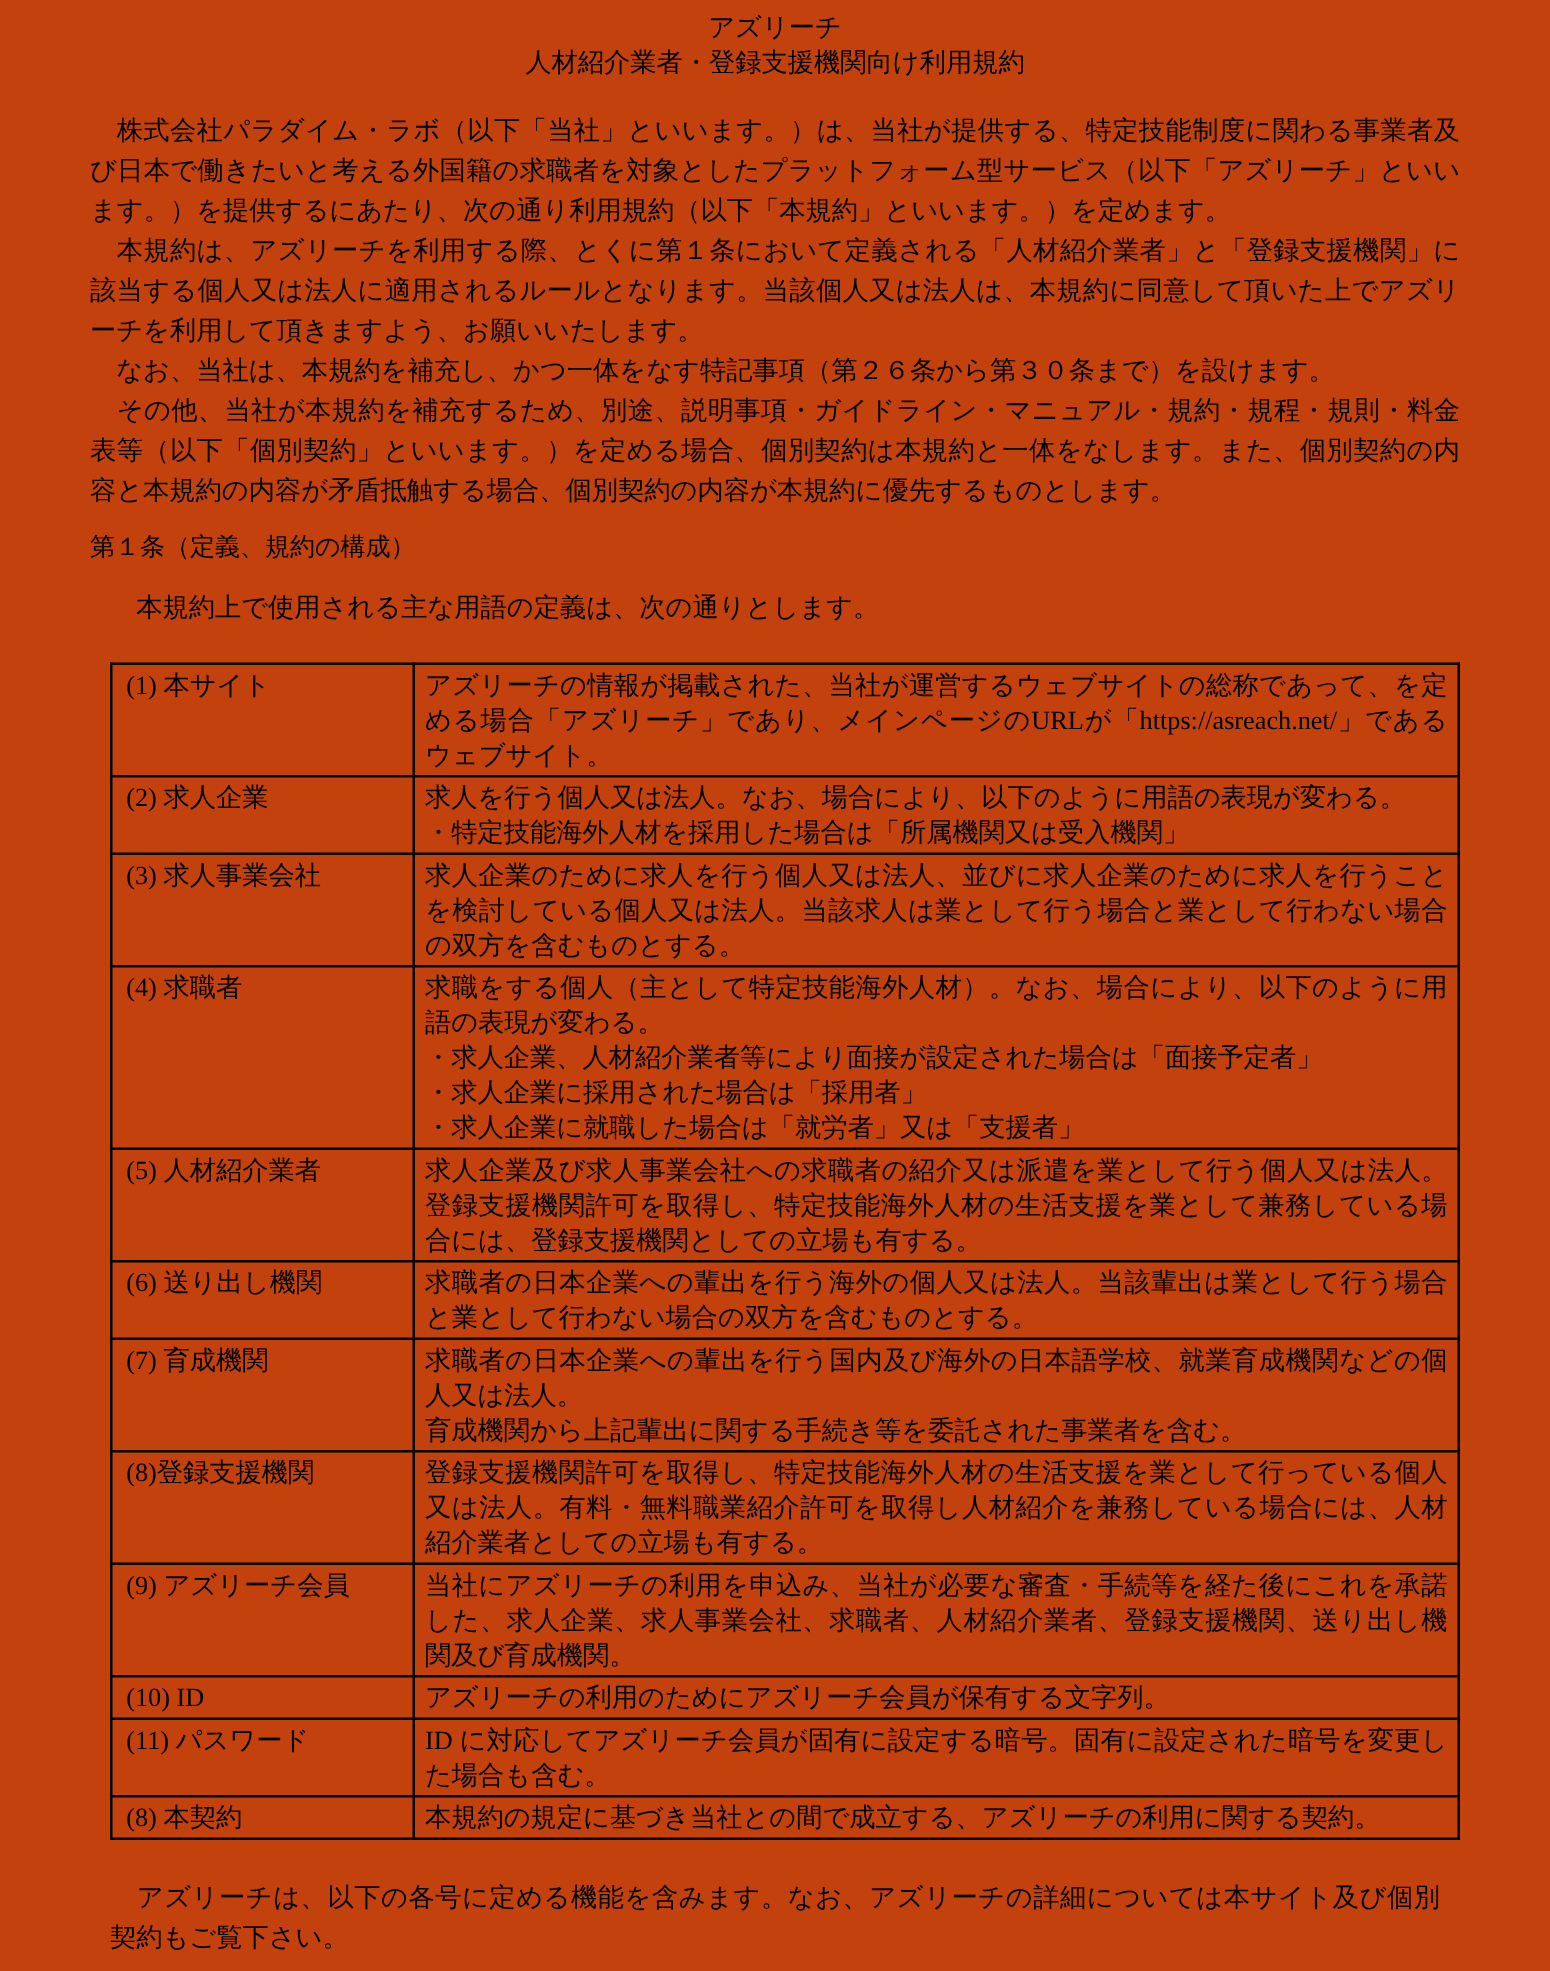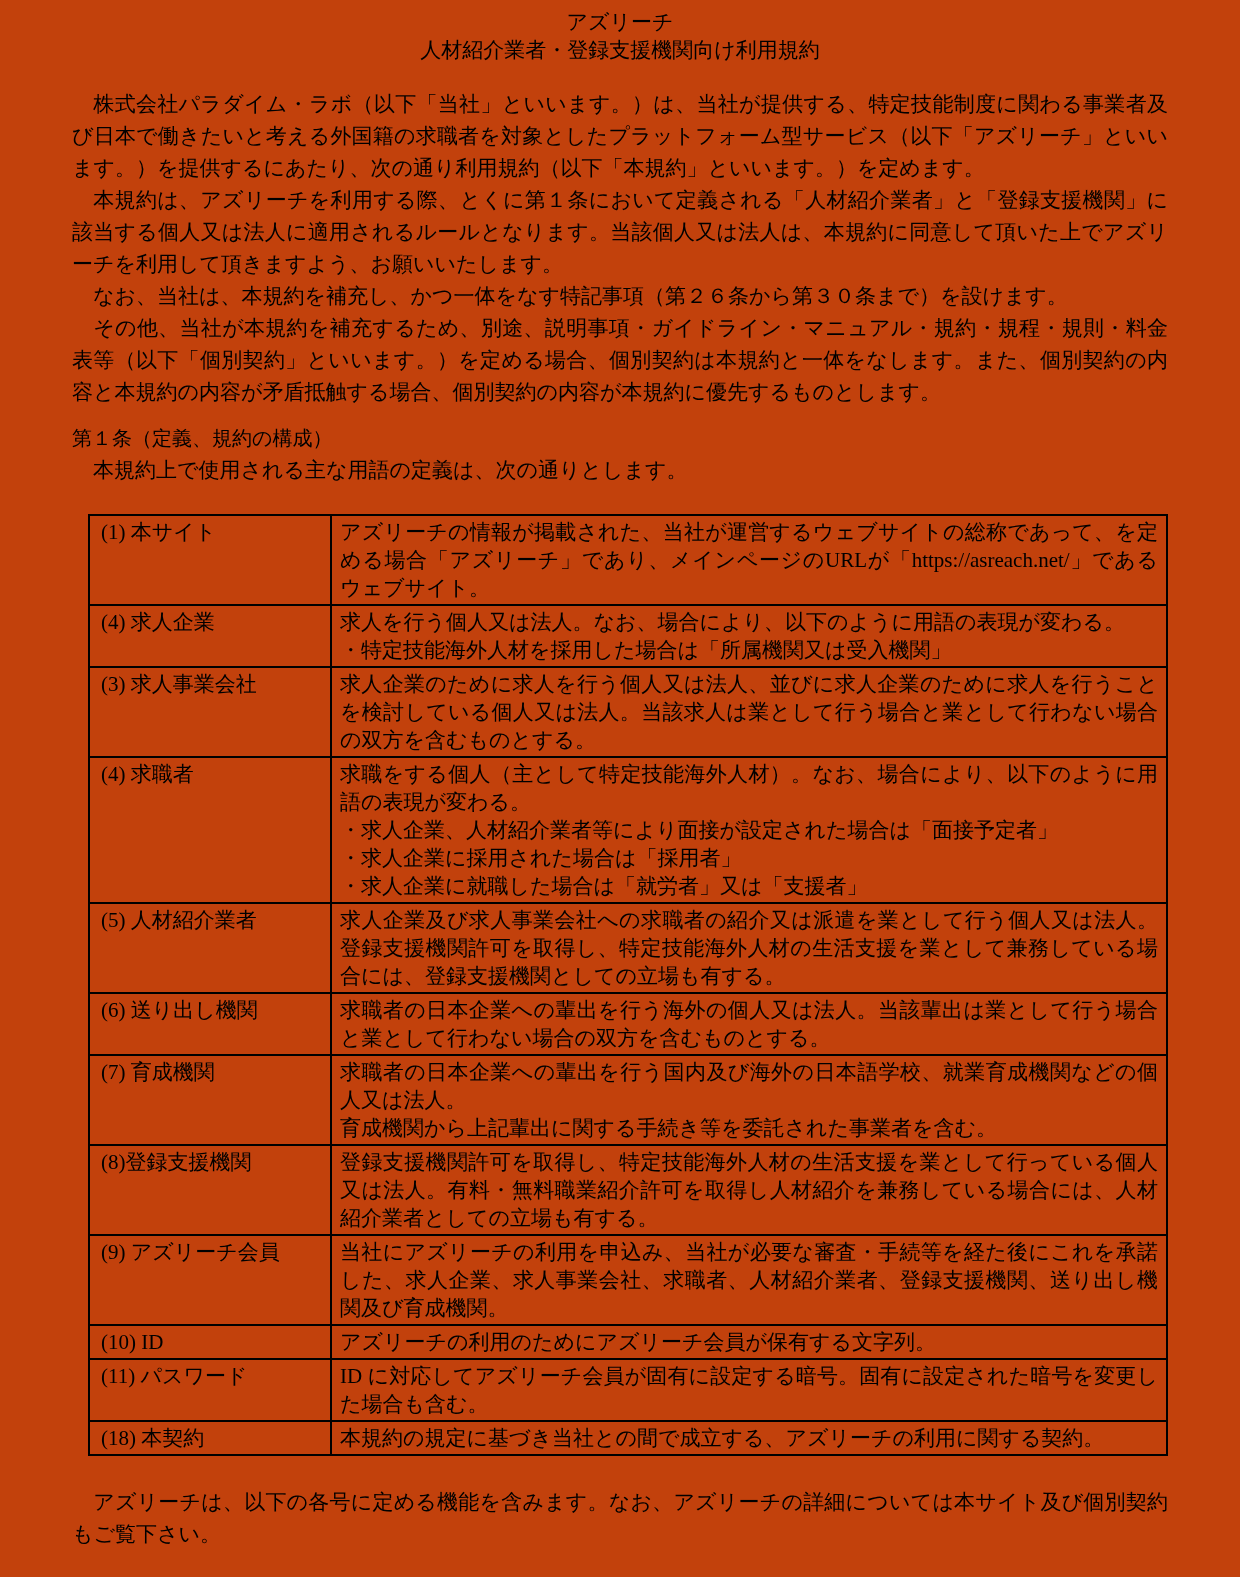--- a/index.html
+++ b/index.html
@@ -23,21 +23,21 @@
     margin: 0;
     line-height: 32px;
     text-align: justify;
   }
   .article-heading {
     margin: 14px 0 0 0;
     line-height: 32px;
     font-weight: normal;
     font-size: 20px;
   }
-  .article-lead { margin: 0; line-height: 32px; text-align: justify; font-family: Liberation Serif, serif; }
+  .article-lead { margin: 16px; line-height: 32px; text-align: justify; font-family: Liberation Serif, serif; }
   table.definitions {
     border-collapse: collapse;
     table-layout: fixed;
     width: 1080px;
     margin: 28px 0 0 16px;
   }
   table.definitions td {
     border: 2px solid #000000;
     vertical-align: top;
     padding: 2px 8px;
@@ -73,21 +73,21 @@
 
   <table class="definitions">
     <tbody>
         <tr>
           <td class="term">(1)  本サイト</td>
           <td class="def">
             <div>アズリーチの情報が掲載された、当社が運営するウェブサイトの総称であって、を定める場合「アズリーチ」であり、メインページのURLが「https://asreach.net/」であるウェブサイト。</div>
           </td>
         </tr>
         <tr>
-          <td class="term">(4)  求人企業</td>
+          <td class="term">(2)  求人企業</td>
           <td class="def">
             <div>求人を行う個人又は法人。なお、場合により、以下のように用語の表現が変わる。</div>
             <div>・特定技能海外人材を採用した場合は「所属機関又は受入機関」</div>
           </td>
         </tr>
         <tr>
           <td class="term">(3)  求人事業会社</td>
           <td class="def">
             <div>求人企業のために求人を行う個人又は法人、並びに求人企業のために求人を行うことを検討している個人又は法人。当該求人は業として行う場合と業として行わない場合の双方を含むものとする。</div>
           </td>
@@ -138,21 +138,21 @@
             <div>アズリーチの利用のためにアズリーチ会員が保有する文字列。</div>
           </td>
         </tr>
         <tr>
           <td class="term">(11)  パスワード</td>
           <td class="def">
             <div>ID に対応してアズリーチ会員が固有に設定する暗号。固有に設定された暗号を変更した場合も含む。</div>
           </td>
         </tr>
         <tr>
-          <td class="term">(18)  本契約</td>
+          <td class="term">(8)  本契約</td>
           <td class="def">
             <div>本規約の規定に基づき当社との間で成立する、アズリーチの利用に関する契約。</div>
           </td>
         </tr>
       </tbody>
   </table>
 
   <div class="article2">
     <p class="article-lead">　アズリーチは、以下の各号に定める機能を含みます。なお、アズリーチの詳細については本サイト及び個別契約もご覧下さい。</p>
   </div>

